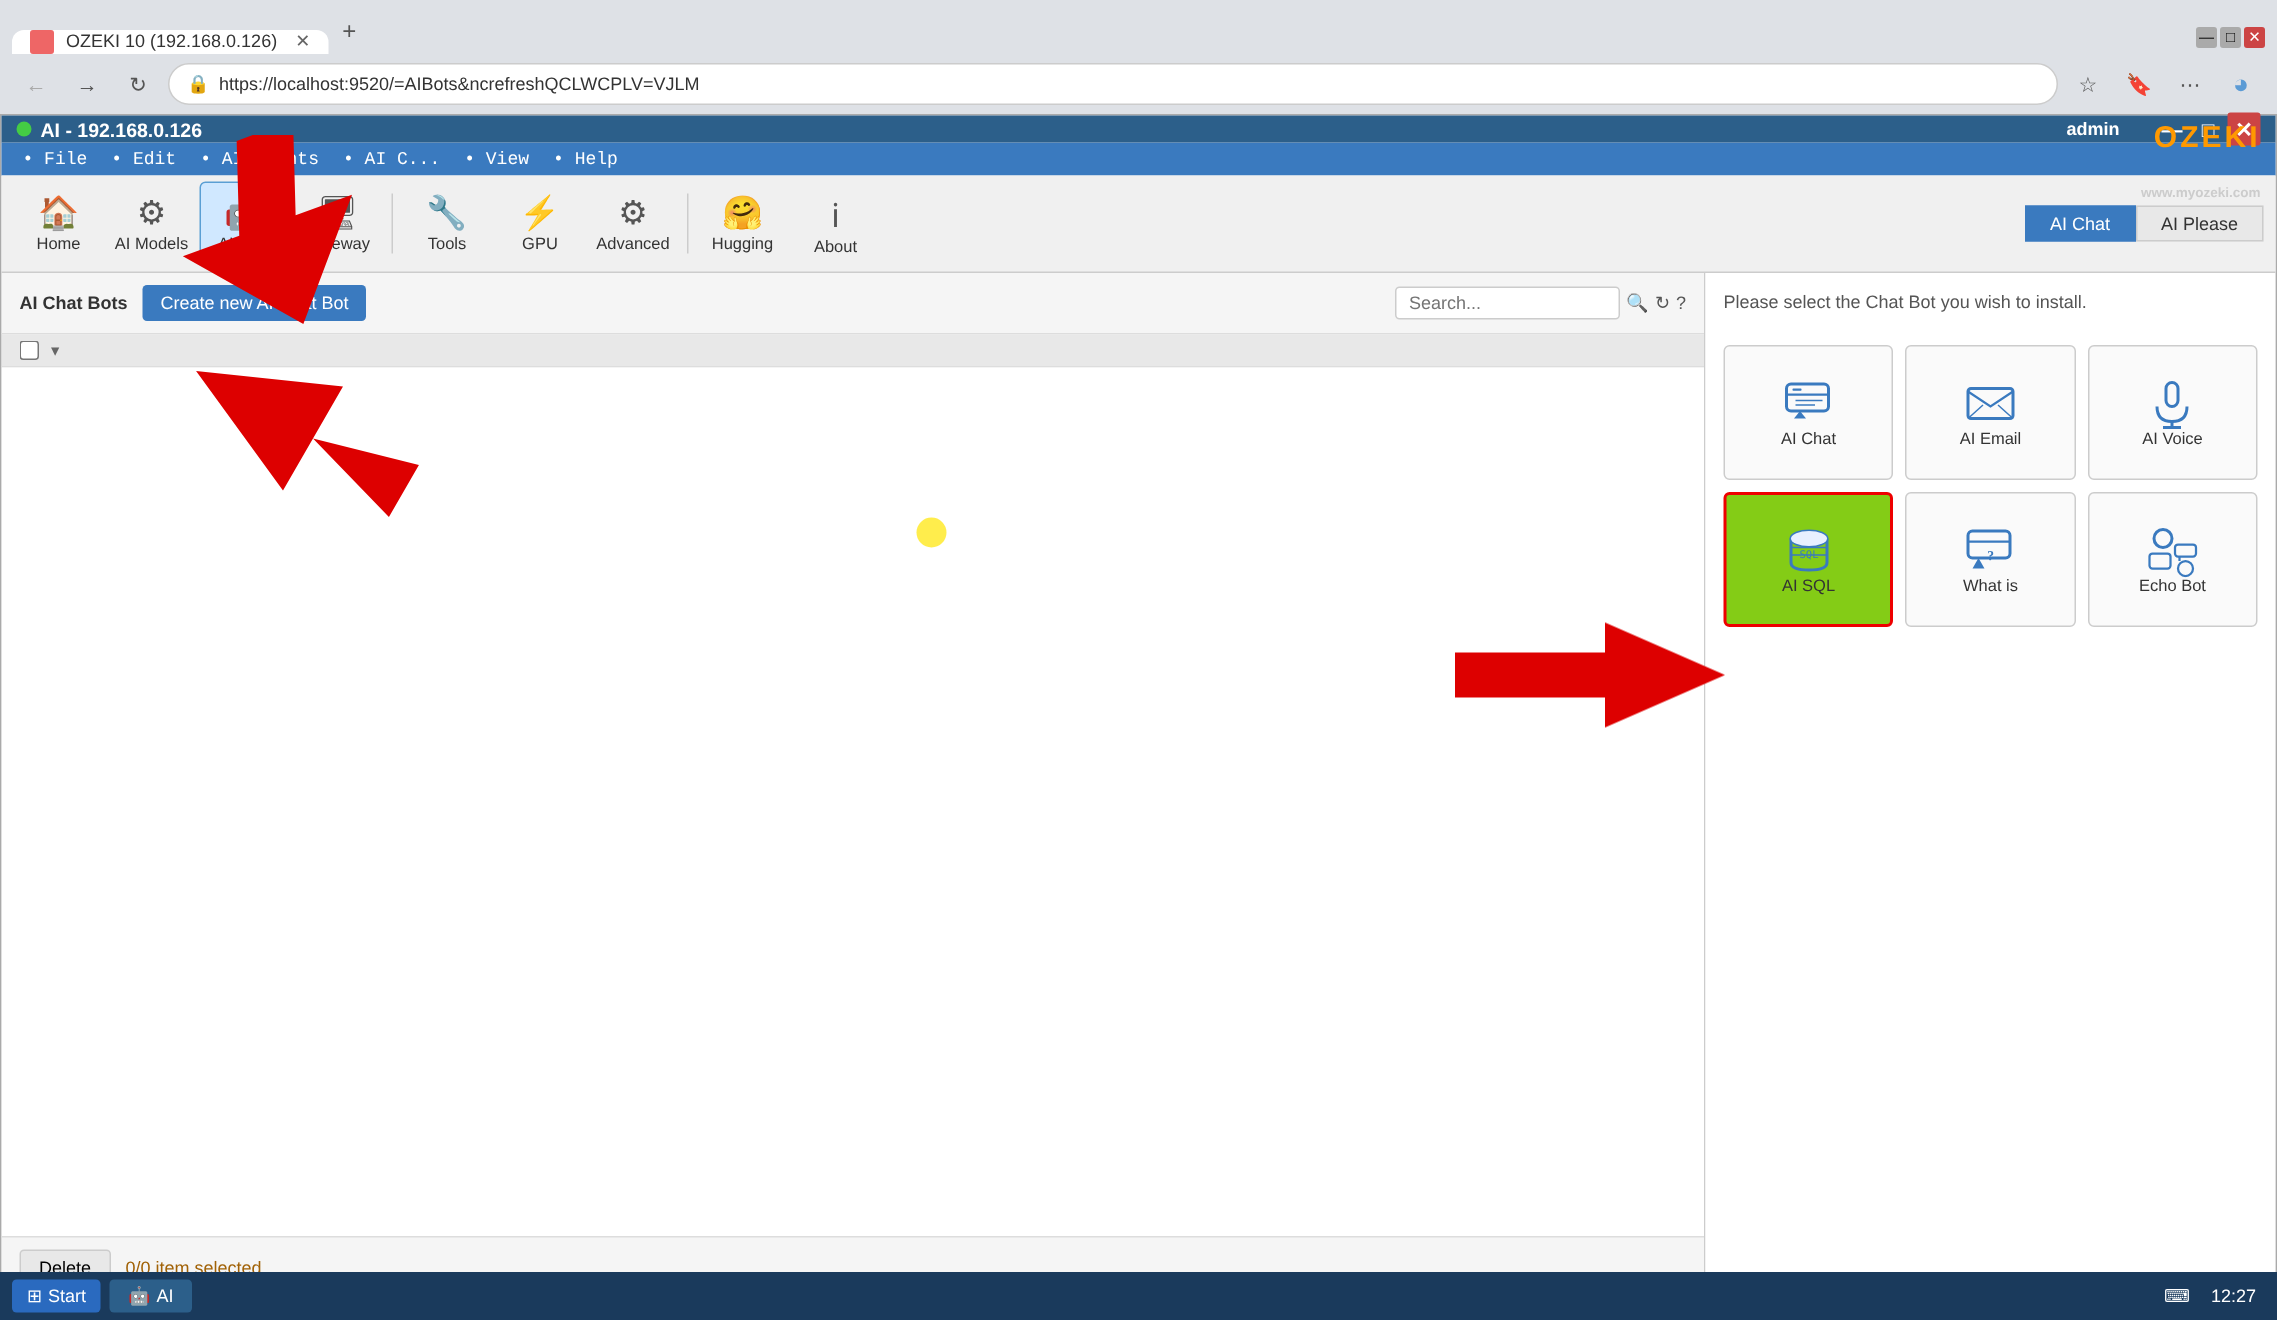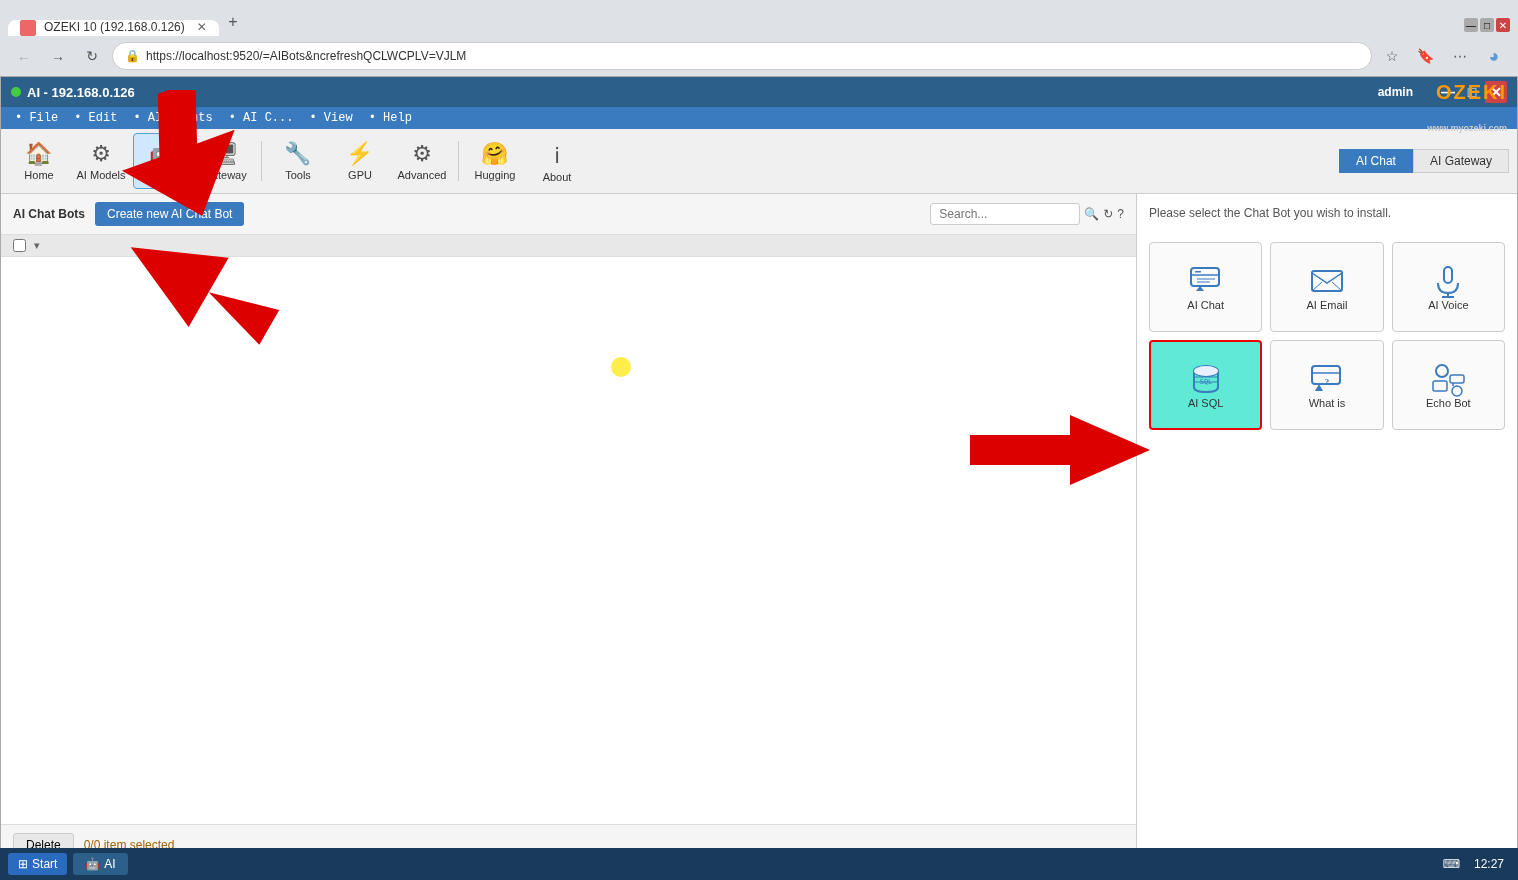--- a/index.html
+++ b/index.html
@@ -13,21 +13,21 @@
     .nav-btn { width: 28px; height: 28px; display: flex; align-items: center; justify-content: center; border-radius: 50%; color: #555; font-size: 14px; cursor: pointer; }
     .nav-btn.disabled { color: #aaa; cursor: default; }
     .address-bar { flex: 1; background: #fff; border-radius: 20px; height: 28px; display: flex; align-items: center; padding: 0 12px; font-size: 12px; color: #333; border: 1px solid #ccc; }
     .address-bar-icon { margin-right: 6px; color: #666; }
     .browser-action-btn { width: 28px; height: 28px; display: flex; align-items: center; justify-content: center; color: #555; font-size: 14px; cursor: pointer; }
 
     
     .app-window { background: #fff; border: 1px solid #aaa; height: 790px; display: flex; flex-direction: column; }
 
     
-    .app-titlebar { background: #2c5f8a; color: #fff; height: 30px; display: flex; align-items: center; padding: 0 10px; font-size: 13px; font-weight: bold; position: relative; }
+    .app-titlebar { background: #2c5f8a; color: #fff; height: 18px; display: flex; align-items: center; padding: 0 10px; font-size: 13px; font-weight: bold; position: relative; }
     .app-title-text { flex: 1; }
     .app-titlebar-controls { display: flex; gap: 2px; }
     .app-titlebar-btn { width: 22px; height: 22px; display: flex; align-items: center; justify-content: center; color: #fff; font-size: 14px; cursor: pointer; }
     .status-dot { width: 10px; height: 10px; background: #4c4; border-radius: 50%; display: inline-block; margin-right: 6px; }
     .admin-label { font-size: 12px; margin-right: 24px; }
 
     
     .app-menubar { background: #3a7abf; color: #fff; height: 22px; display: flex; align-items: center; padding: 0 6px; font-size: 12px; }
     .menu-item { padding: 2px 8px; cursor: pointer; font-family: Liberation Mono, monospace; }
 
@@ -70,21 +70,21 @@
     
     .right-panel { width: 380px; display: flex; flex-direction: column; background: #fff; }
     .right-panel-header { padding: 10px 14px; background: #f5f5f5; border-bottom: 1px solid #ddd; display: flex; align-items: center; justify-content: space-between; }
     .right-panel-title { font-size: 15px; font-weight: bold; color: #333; }
     .close-panel-btn { cursor: pointer; color: #555; font-size: 16px; }
     .right-panel-body { padding: 12px; flex: 1; }
     .right-panel-desc { font-size: 12px; color: #555; margin-bottom: 22px; }
 
     .bot-grid { display: grid; grid-template-columns: repeat(3, 1fr); gap: 8px; }
     .bot-card { border: 1px solid #ccc; border-radius: 4px; display: flex; flex-direction: column; align-items: center; justify-content: center; padding: 10px 6px; cursor: pointer; background: #fafafa; min-height: 90px; }
-    .bot-card.selected { border: 2px solid #e00; background: #5eead4; }
+    .bot-card.selected { border: 2px solid #e00; background: #84cc16; }
     .bot-card-label { font-size: 11px; color: #333; text-align: center; }
 
     
     .cursor-dot { position: absolute; width: 20px; height: 20px; background: rgba(255,230,0,0.7); border-radius: 50%; pointer-events: none; }
 
     
     .taskbar { background: #1a3a5c; color: #fff; height: 32px; display: flex; align-items: center; padding: 0 8px; gap: 6px; position: fixed; bottom: 0; left: 0; right: 0; z-index: 100; }
     .start-btn { background: #2a6abf; border: none; color: #fff; padding: 4px 10px; border-radius: 3px; cursor: pointer; font-size: 12px; display: flex; align-items: center; gap: 4px; }
     .taskbar-app { background: #2c5f8a; border: none; color: #fff; padding: 4px 12px; border-radius: 3px; cursor: pointer; font-size: 12px; display: flex; align-items: center; gap: 4px; }
     .taskbar-right { margin-left: auto; display: flex; align-items: center; gap: 8px; font-size: 12px; }
@@ -198,21 +198,21 @@
       <span class="toolbar-icon">🤗</span>
       <span>Hugging</span>
     </div>
     <div class="toolbar-btn">
       <span class="toolbar-icon">ℹ</span>
       <span>About</span>
     </div>
 
     <div class="tab-bar-right">
       <div class="app-tab active">AI Chat</div>
-      <div class="app-tab">AI Gateway</div>
+      <div class="app-tab">AI Please</div>
     </div>
   </div>
 
   <div class="main-content content-wrapper">
 
     <div class="left-panel">
 
       <div class="left-panel-header">
         <span class="panel-title">AI Chat Bots</span>
         <button class="create-btn">Create new AI Chat Bot</button>

